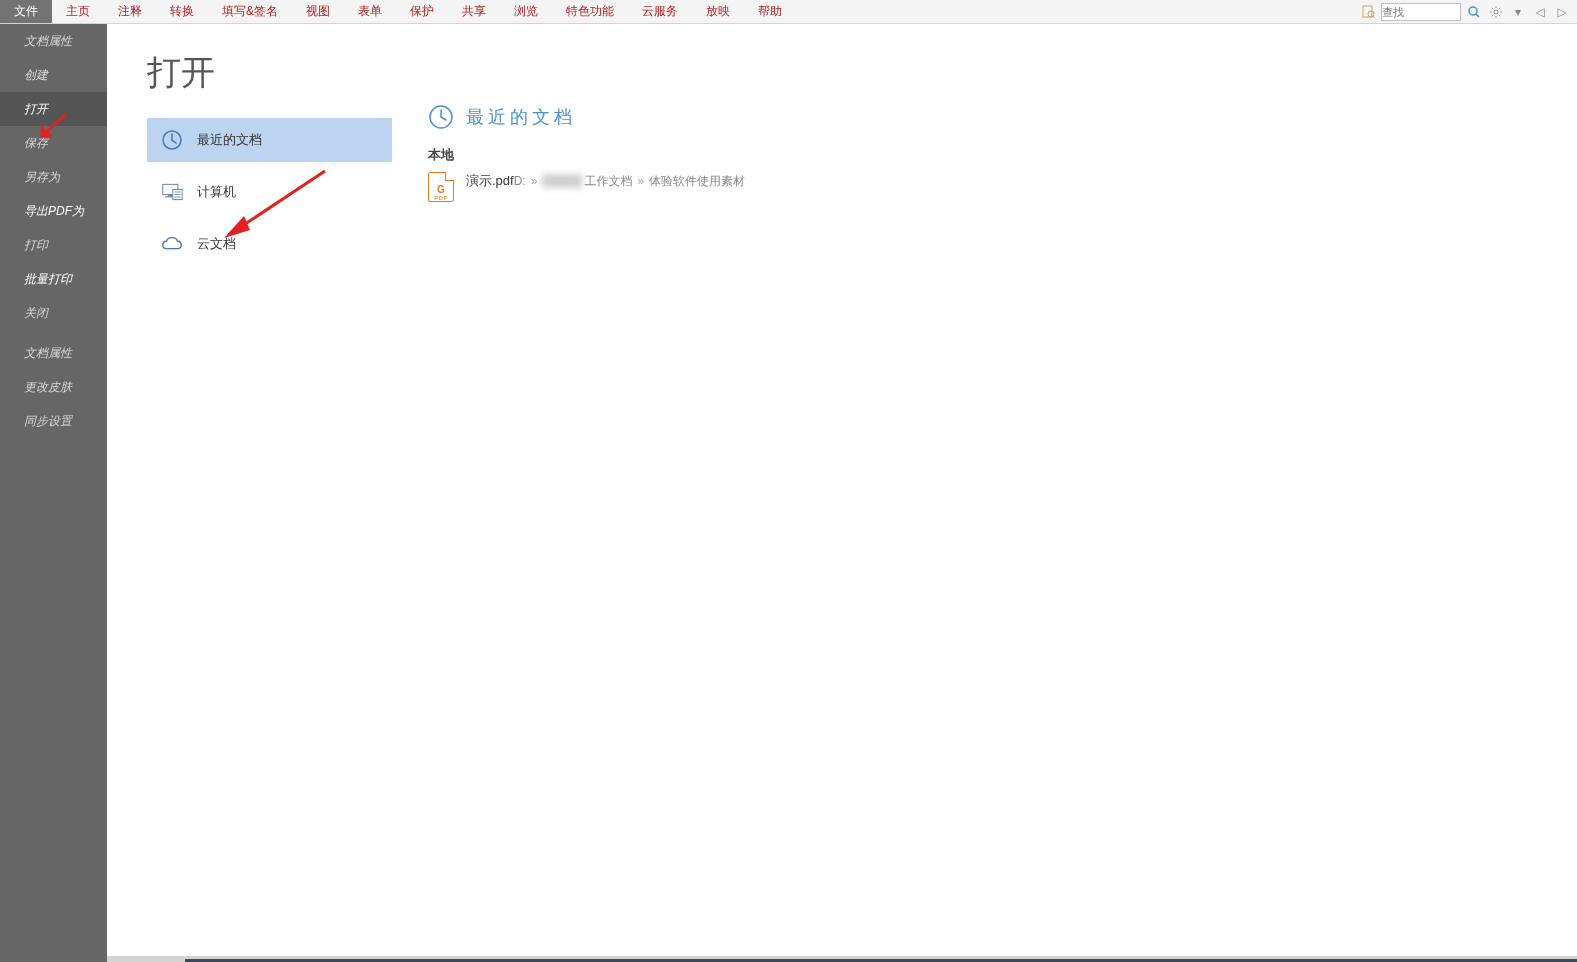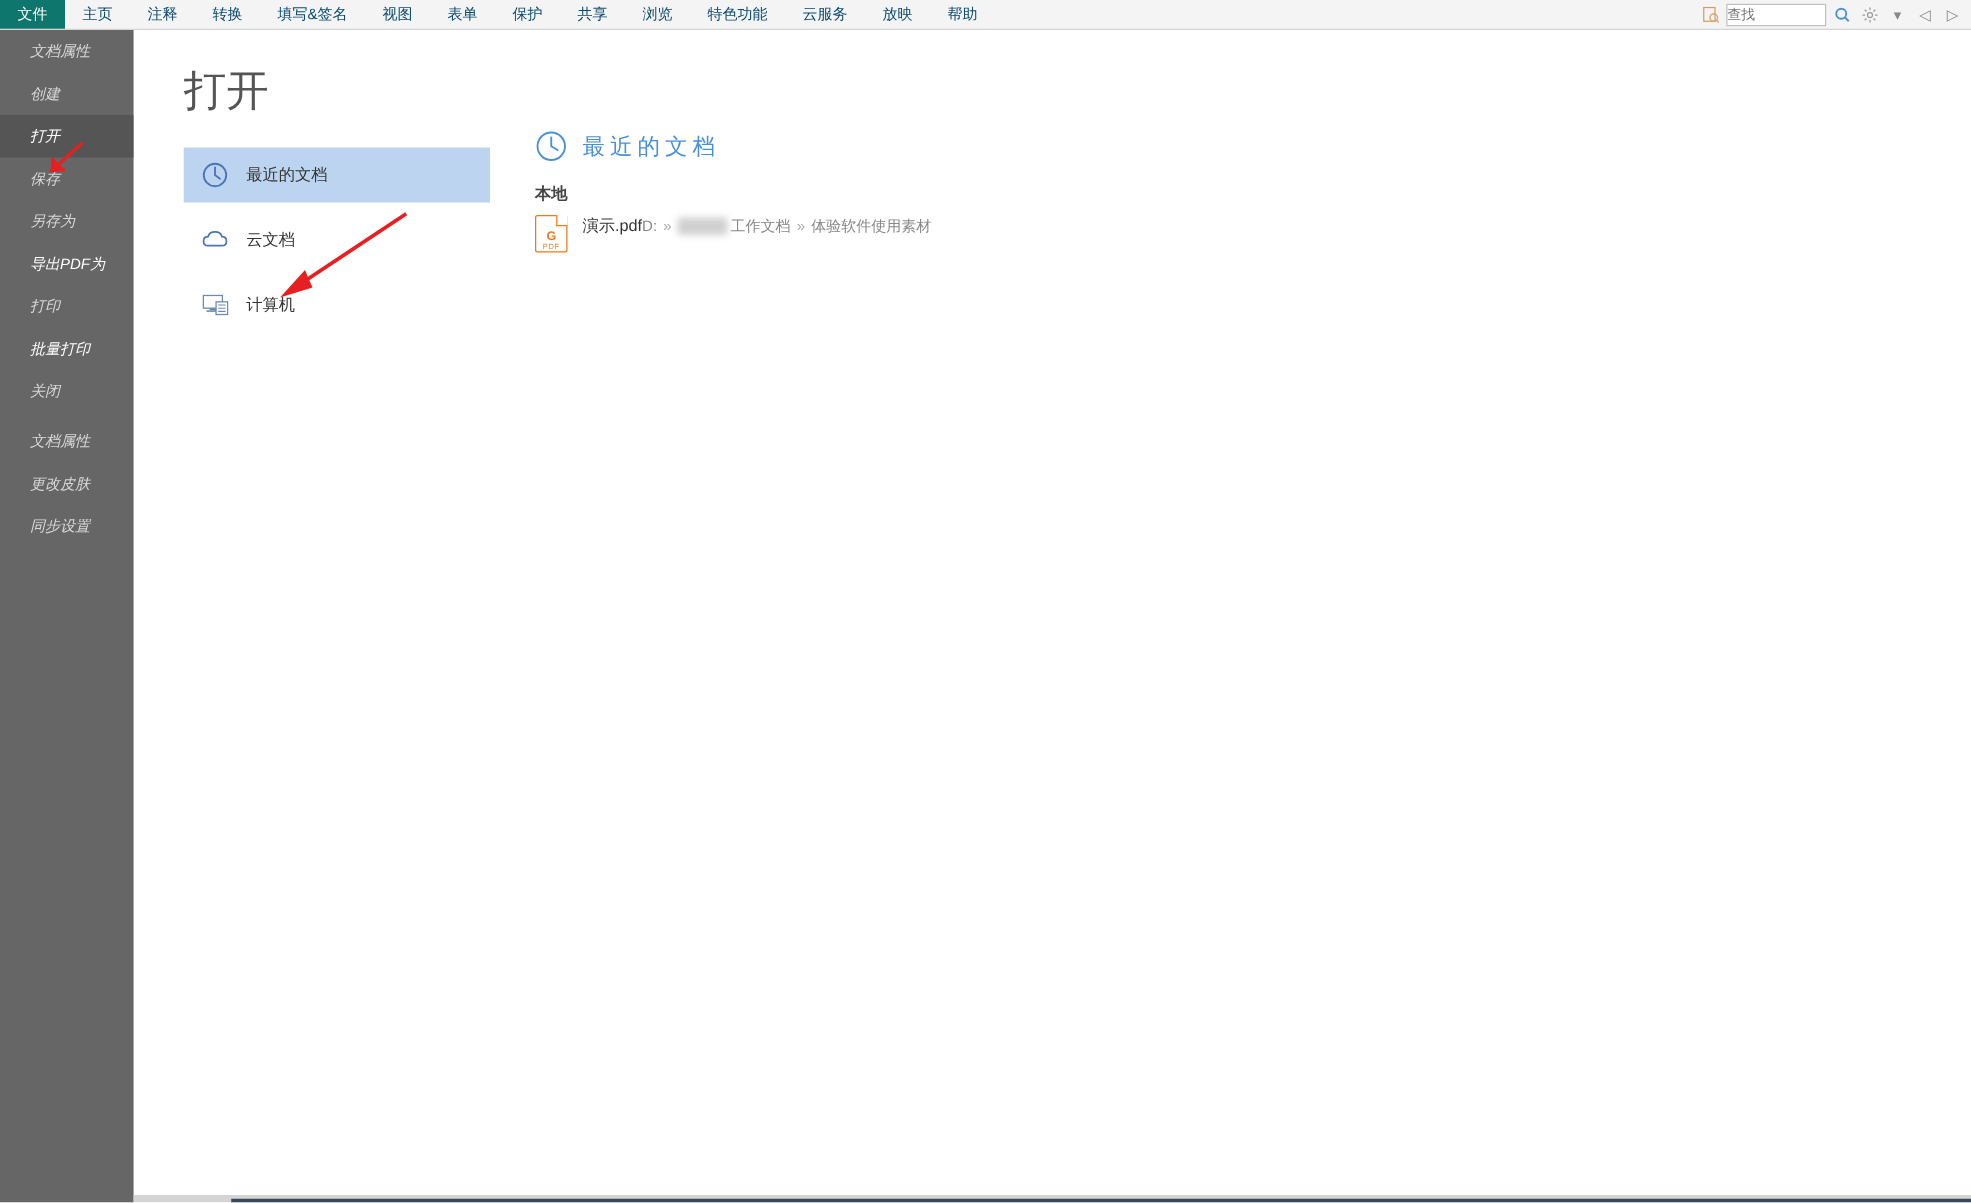--- a/index.html
+++ b/index.html
@@ -1,21 +1,21 @@
 <!DOCTYPE html>
 <html><head>
 <meta charset="utf-8">
 <style>
 * { margin: 0; padding: 0; box-sizing: border-box; font-family: "Microsoft YaHei", "SimSun", sans-serif; }
 body { width: 1577px; height: 962px; background: #fff; overflow: hidden; position: relative; }
 
 
 .menubar { height: 24px; background: #f4f4f4; border-bottom: 1px solid #d4d4d4; display: flex; align-items: stretch; font-size: 12px; }
-.menubar-tab { padding: 0 14px; display: flex; align-items: center; color: #0c4a6e; cursor: pointer; }
-.menubar-tab.active { background: #0f766e; color: #fff; }
+.menubar-tab { padding: 0 14px; display: flex; align-items: center; color: #b91c1c; cursor: pointer; }
+.menubar-tab.active { background: #737373; color: #fff; }
 .menubar-spacer { flex: 1; }
 .menubar-right { display: flex; align-items: center; gap: 4px; padding-right: 6px; }
 .search-icon-small { width: 16px; height: 16px; display: flex; align-items: center; justify-content: center; color: #b0b0b0; }
 .search-input { width: 80px; height: 18px; border: 1px solid #c0c0c0; background: #fff; font-size: 11px; padding: 0 0; color: #888; }
 .search-btn { width: 18px; height: 18px; display: flex; align-items: center; justify-content: center; color: #4a90d9; cursor: pointer; }
 .gear-btn, .nav-arrow { width: 18px; height: 18px; display: flex; align-items: center; justify-content: center; color: #888; cursor: pointer; font-size: 12px; }
 
 
 .sidebar { position: absolute; left: 0; top: 24px; bottom: 0; width: 107px; background: #666666; }
 .sidebar-item { height: 34px; display: flex; align-items: center; padding-left: 24px; color: #d8d8d8; font-size: 12px; cursor: pointer; font-style: italic; }
@@ -125,40 +125,40 @@
       <svg width="22" height="22" viewBox="0 0 22 22">
           <circle cx="11" cy="11" r="9" fill="none" stroke="#4a75b8" stroke-width="1.5"></circle>
           <path d="M11 5 L11 11 L15 14" fill="none" stroke="#4a75b8" stroke-width="1.5" stroke-linecap="round"></path>
         </svg>
     </span>
     <span>最近的文档</span>
   </div>
 
   <div class="source-item">
     <span class="source-icon">
-      <svg width="24" height="18" viewBox="0 0 24 18">
-          <path d="M6 14 Q2 14 2 10 Q2 6 6 6 Q7 2 12 2 Q17 2 18 6 Q22 6 22 10 Q22 14 18 14 Z" fill="none" stroke="#4a75b8" stroke-width="1.5"></path>
-        </svg>
-    </span>
-    <span>云文档</span>
-  </div>
-
-  <div class="source-item">
-    <span class="source-icon">
       <svg width="26" height="22" viewBox="0 0 26 22">
           <rect x="2" y="2" width="18" height="12" fill="none" stroke="#6a8ab0" stroke-width="1.2"></rect>
           <rect x="8" y="14" width="6" height="2" fill="#6a8ab0"></rect>
           <rect x="5" y="16" width="12" height="1.5" fill="#6a8ab0"></rect>
           <rect x="14" y="8" width="11" height="12" fill="#fff" stroke="#6a8ab0" stroke-width="1.2"></rect>
           <line x1="16" y1="11" x2="23" y2="11" stroke="#6a8ab0" stroke-width="1"></line>
           <line x1="16" y1="14" x2="23" y2="14" stroke="#6a8ab0" stroke-width="1"></line>
           <line x1="16" y1="17" x2="23" y2="17" stroke="#6a8ab0" stroke-width="1"></line>
         </svg>
     </span>
     <span>计算机</span>
+  </div>
+
+  <div class="source-item">
+    <span class="source-icon">
+      <svg width="24" height="18" viewBox="0 0 24 18">
+          <path d="M6 14 Q2 14 2 10 Q2 6 6 6 Q7 2 12 2 Q17 2 18 6 Q22 6 22 10 Q22 14 18 14 Z" fill="none" stroke="#4a75b8" stroke-width="1.5"></path>
+        </svg>
+    </span>
+    <span>云文档</span>
   </div>
 
 </div>
 
 <div class="content">
   <div class="content-header">
     <span>
       <svg width="26" height="26" viewBox="0 0 26 26">
           <circle cx="13" cy="13" r="11" fill="none" stroke="#4a90d9" stroke-width="1.5"></circle>
           <path d="M13 6 L13 13 L18 16" fill="none" stroke="#4a90d9" stroke-width="1.5" stroke-linecap="round"></path>

